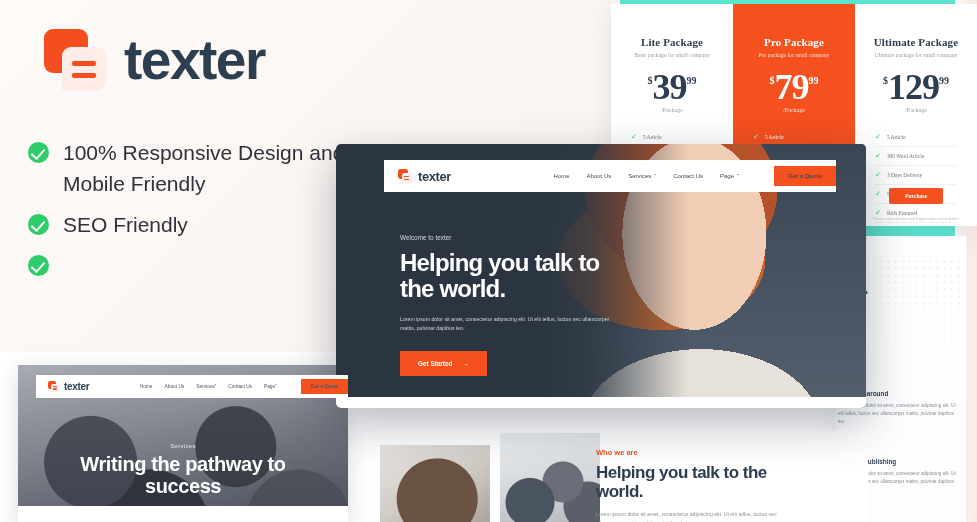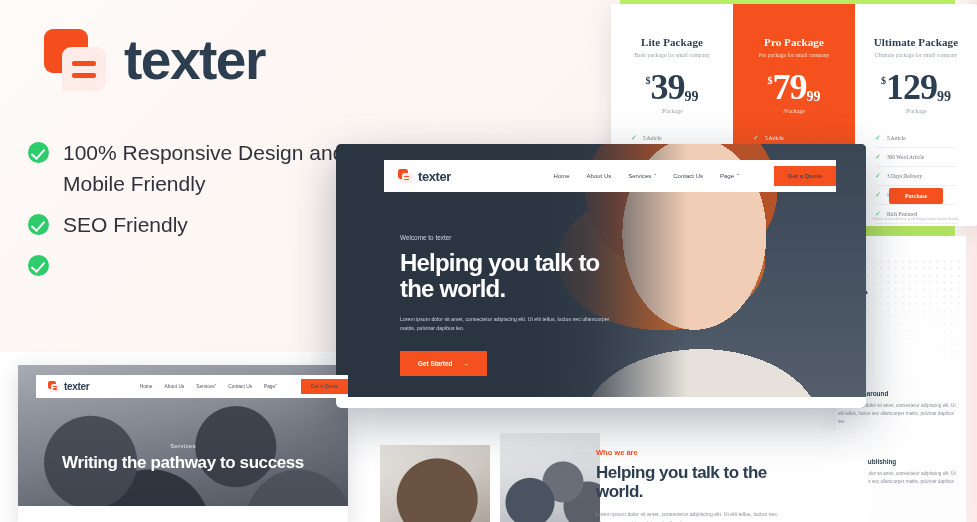--- a/index.html
+++ b/index.html
@@ -2,21 +2,21 @@
 <html><head>
 <meta charset="utf-8">
 <style>
   * { box-sizing: border-box; margin: 0; padding: 0; }
   html, body { width: 977px; height: 522px; overflow: hidden; }
   body {
     font-family: "Liberation Sans", sans-serif;
     background: #ffffff;
     position: relative;
   }
-  #stage { position: absolute; inset: 0; width: 977px; height: 522px; overflow: hidden; background:#bef264; }
+  #stage { position: absolute; inset: 0; width: 977px; height: 522px; overflow: hidden; background:#5eead4; }
 
   
   .bg-left {
     position: absolute; left: 0; top: 0; width: 620px; height: 360px;
     background: linear-gradient(135deg, #fdfaf7 0%, #fdf7f4 45%, #fbf4f1 100%);
   }
   .bg-right-strip {
     position: absolute; right: 0; top: 0; width: 22px; height: 522px;
     background: linear-gradient(90deg, #ffffff 0%, #fdf1ee 60%, #fbeae6 100%);
   }
@@ -80,21 +80,21 @@
     background: #f4511e; color: #fff; margin-top: -18px; padding-top: 32px; height: 230px;
   }
   .plan-name { font-size: 11px; font-weight: bold; color: #2d3e50; letter-spacing: .1px; }
   .plan.featured .plan-name { color:#fff; }
   .plan-sub { font-size: 5.6px; color: #9aa3ad; margin-top: 4px; }
   .plan.featured .plan-sub { color: #ffd9cb; }
   .plan-price { margin-top: 12px; color: #2d3e50; display: flex; justify-content: center; align-items: flex-start; }
   .plan.featured .plan-price { color: #fff; }
   .cur { font-size: 10px; font-weight: bold; margin-top: 5px; }
   .amt { font-size: 36px; font-weight: bold; line-height: .95; letter-spacing: -1px; }
-  .cents { font-size: 14px; font-weight: bold; margin-top: 19px; }
+  .cents { font-size: 10px; font-weight: bold; margin-top: 5px; }
   .per { font-size: 6px; color: #9aa3ad; margin-top: 3px; }
   .plan.featured .per { color: #ffd9cb; }
   .plan-feats { margin-top: 15px; padding: 0 12px; }
   .pf {
     display: flex; align-items: center; gap: 6px;
     font-size: 5.4px; color: #6d7683; padding: 5.5px 0;
     border-bottom: 1px solid #eef0f3; text-align: left;
   }
   .plan.featured .pf { color: #fff; border-bottom-color: rgba(255,255,255,.25); }
   .pf .tick { color: #2ecc6b; font-size: 7px; line-height: 1; }
@@ -139,21 +139,21 @@
   .mini-mark .f i { width:4px; height:1.1px; background:#f44d1e; border-radius:1px;}
   .mini-name { font-size: 10px; font-weight: bold; color: #2d3e50; letter-spacing: -.3px; }
   .mini-menu { display: flex; align-items: center; gap: 12px; margin-left: auto; }
   .mini-menu span { font-size: 4.8px; color: #4c5563; white-space: nowrap; }
   .mini-quote {
     background:#f4511e; color:#fff; font-size: 4.8px; font-weight: bold;
     padding: 5px 10px; margin-left: 12px; white-space: nowrap;
   }
   .svc-hero { position: absolute; left:0; right:0; top: 78px; text-align: center; z-index: 3; }
   .svc-kicker { font-size: 6px; color: #e6e8ea; margin-bottom: 4px; letter-spacing:.3px; }
-  .svc-title { font-size: 17px; font-weight: bold; color:#fff; line-height: 1.12; letter-spacing:-.4px; padding: 0 34px; }
+  .svc-title { font-size: 20px; font-weight: bold; color:#fff; line-height: 1.12; letter-spacing:-.4px; padding: 0 34px; }
 
   
   .right-page {
     left: 836px; top: 236px; width: 130px; height: 286px;
     background: linear-gradient(180deg,#ffffff,#fdfdfe);
     box-shadow: -3px 0 18px rgba(30,40,60,.07);
   }
   .rp-heading { position:absolute; left: 6px; top: 42px; font-size: 18px; font-weight: bold; color:#2d3e50; letter-spacing:-.5px;}
   .rp-block { position: absolute; left: 2px; width: 120px; }
   .rp-block.one { top: 154px; }

